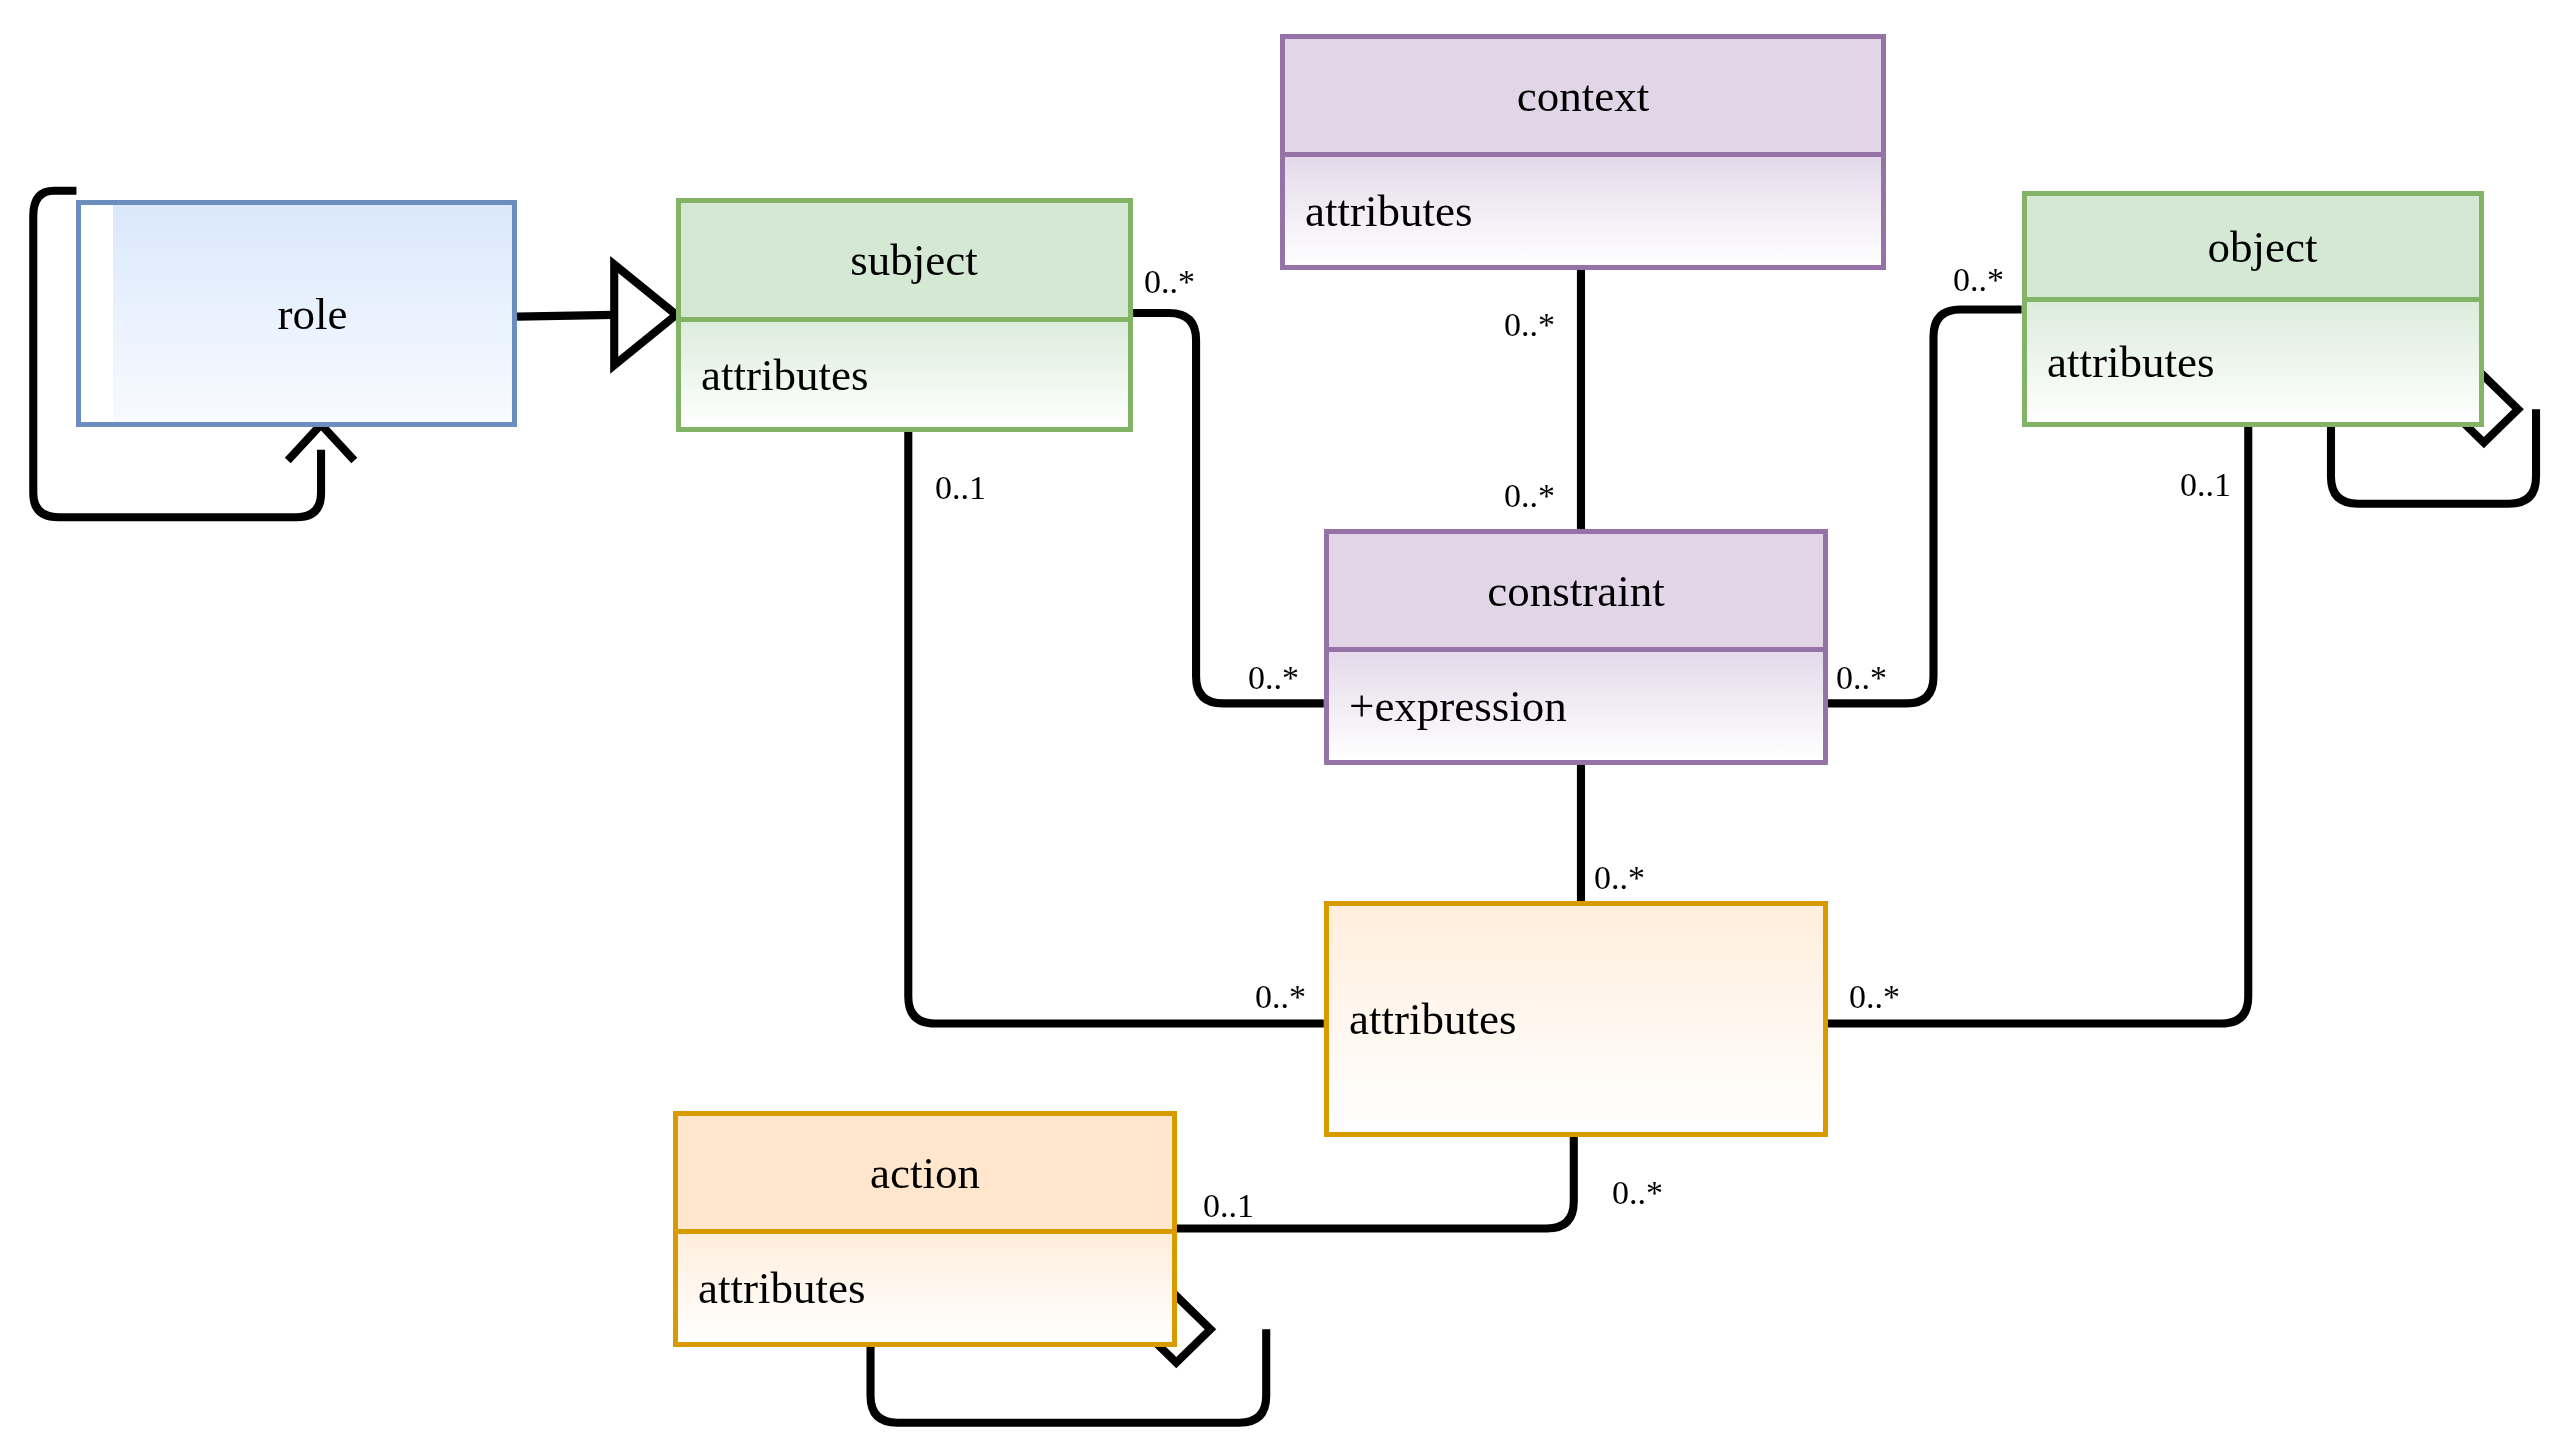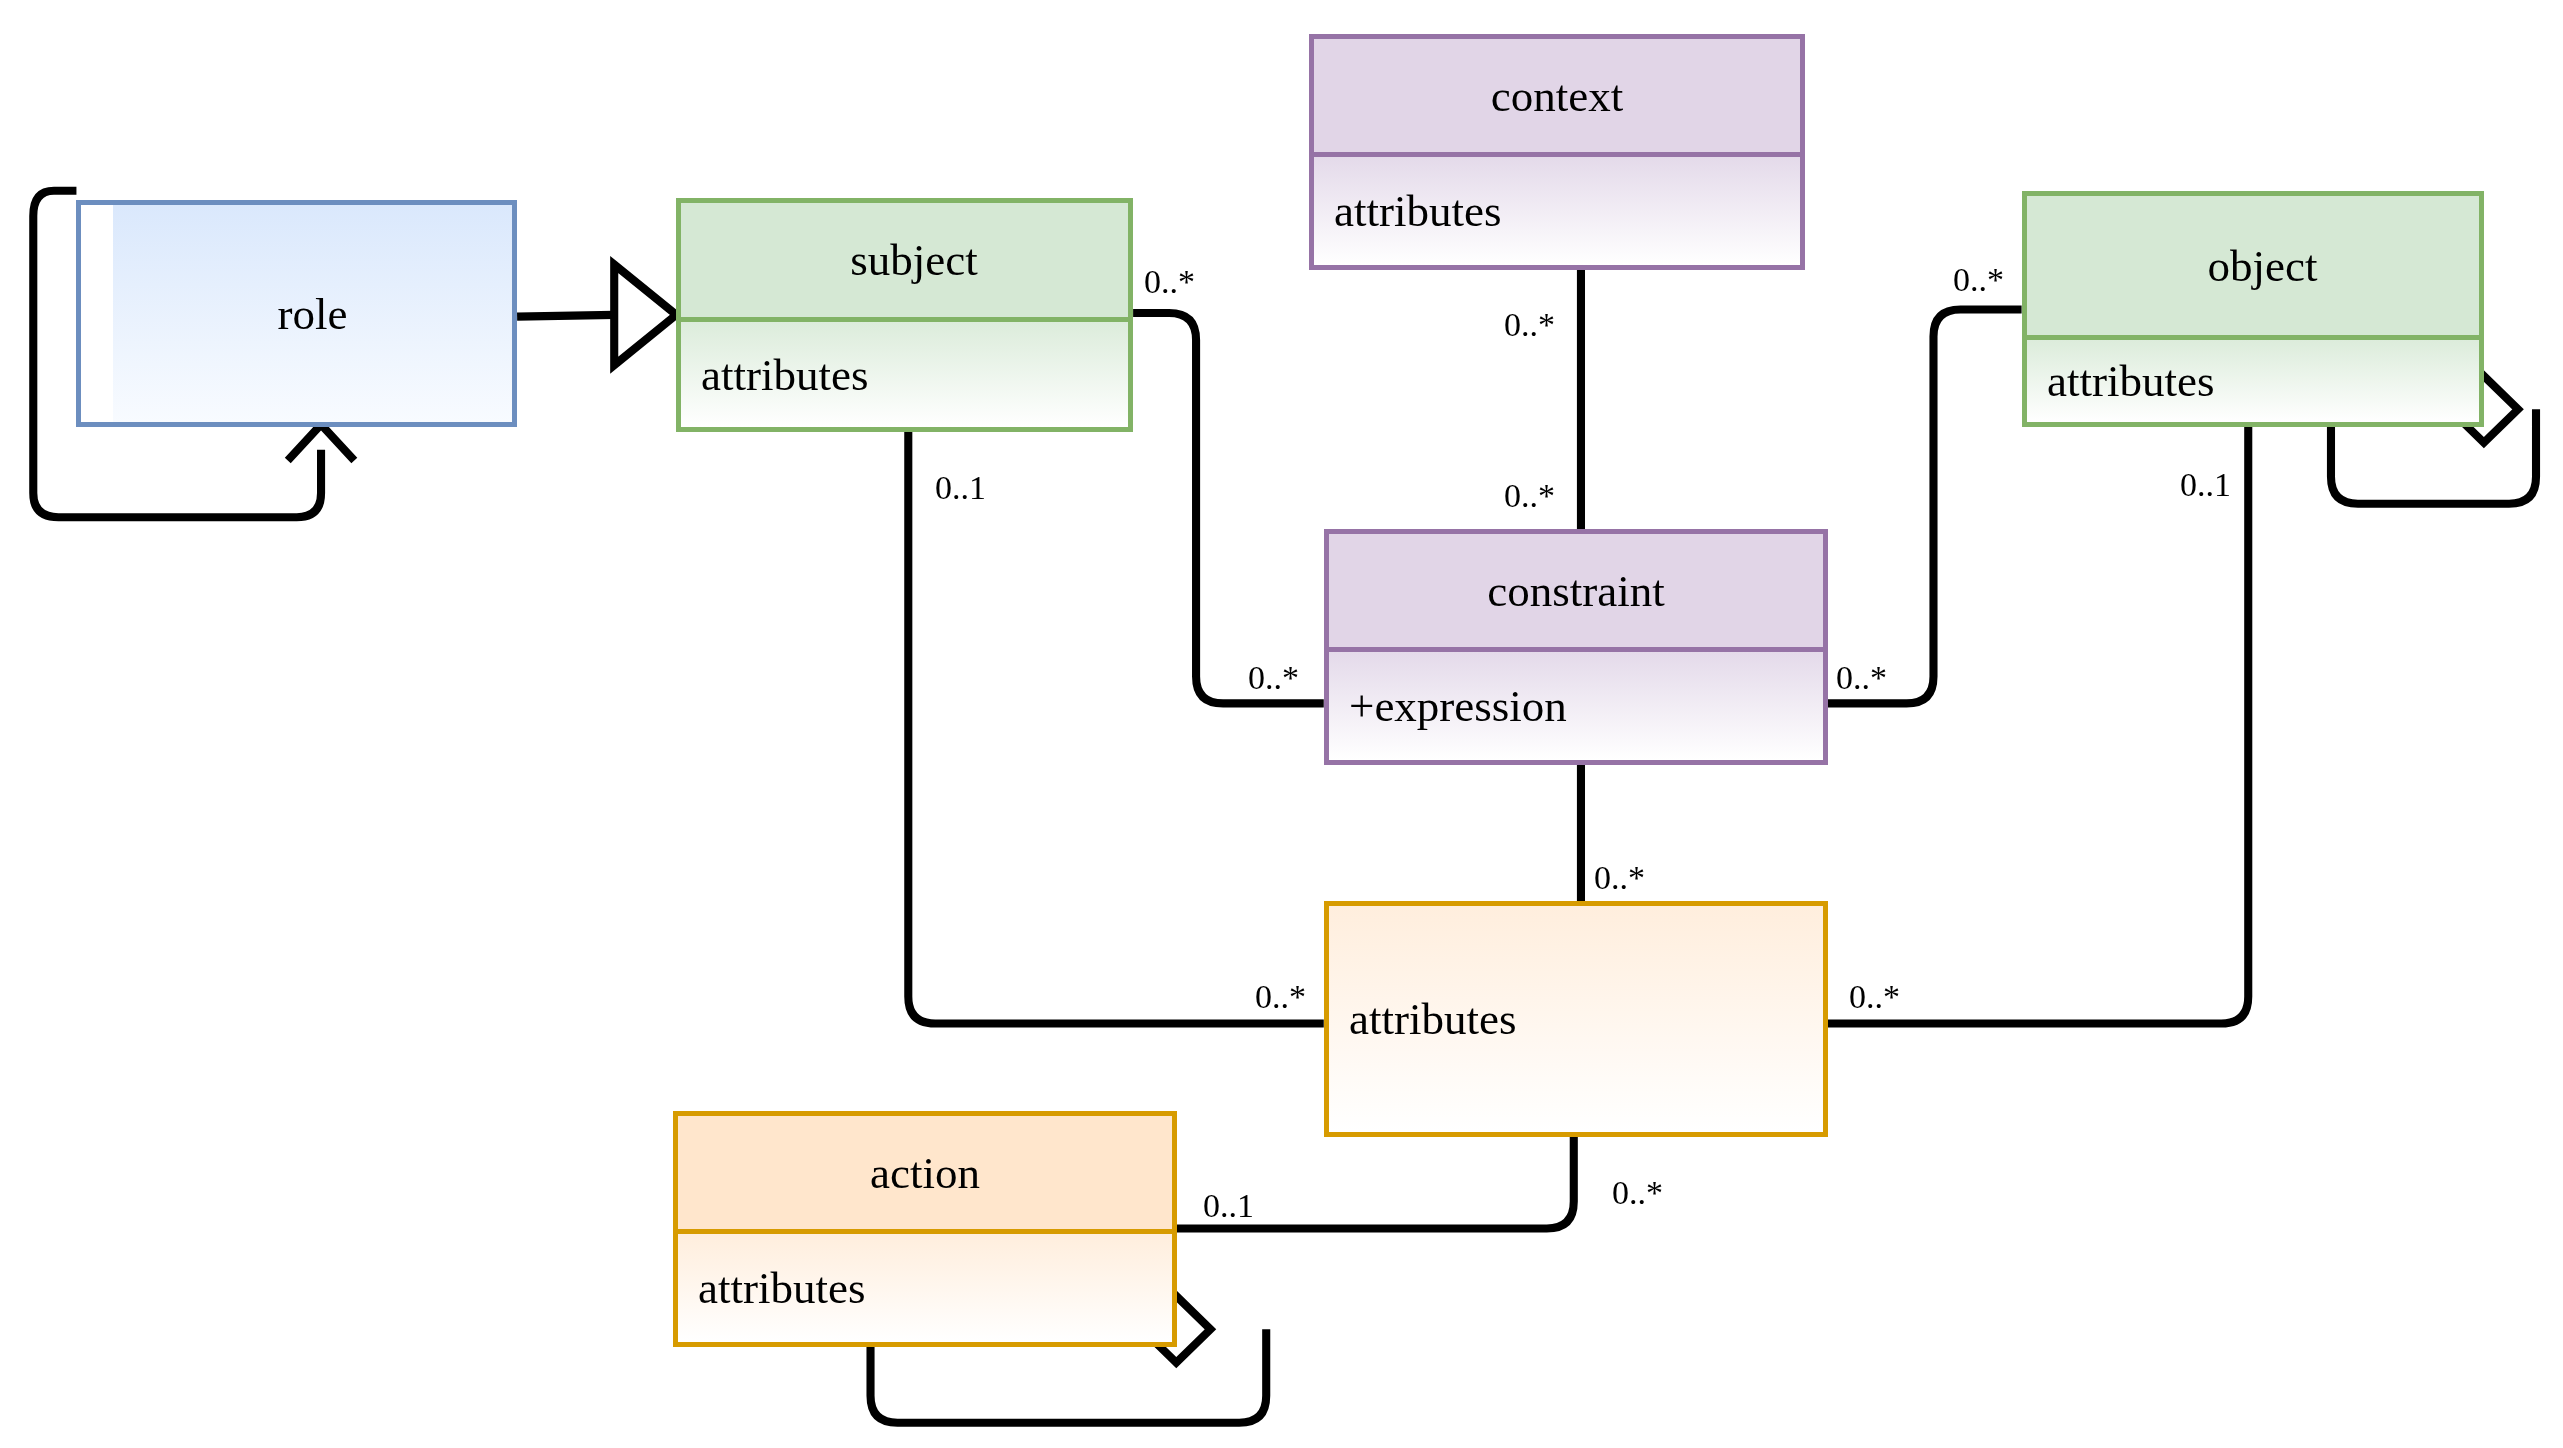--- a/index.html
+++ b/index.html
@@ -117,27 +117,27 @@
 
   <div class="uml-class c-blue no-split" style="left:76px; top:200px; width:441px; height:227px;">
     <div class="uml-title" style="height:100%;">role</div>
   </div>
 
   <div class="uml-class c-green" style="left:676px; top:198px; width:457px; height:234px;">
     <div class="uml-title" style="height:119px;">subject</div>
     <div class="uml-attrs" style="flex:1;">attributes</div>
   </div>
 
-  <div class="uml-class c-purple" style="left:1309px; top:34px; width:496px; height:236px;">
+  <div class="uml-class c-purple" style="left:1280px; top:34px; width:606px; height:236px;">
     <div class="uml-title" style="height:118px;">context</div>
     <div class="uml-attrs" style="flex:1;">attributes</div>
   </div>
 
   <div class="uml-class c-green" style="left:2022px; top:191px; width:462px; height:236px;">
-    <div class="uml-title" style="height:144px;">object</div>
+    <div class="uml-title" style="height:106px;">object</div>
     <div class="uml-attrs" style="flex:1;">attributes</div>
   </div>
 
   <div class="uml-class c-purple" style="left:1324px; top:529px; width:504px; height:236px;">
     <div class="uml-title" style="height:118px;">constraint</div>
     <div class="uml-attrs" style="flex:1;">+expression</div>
   </div>
 
   <div class="uml-class c-orange" style="left:1324px; top:901px; width:504px; height:236px;">
     <div class="uml-attrs" style="flex:1;">attributes</div>

